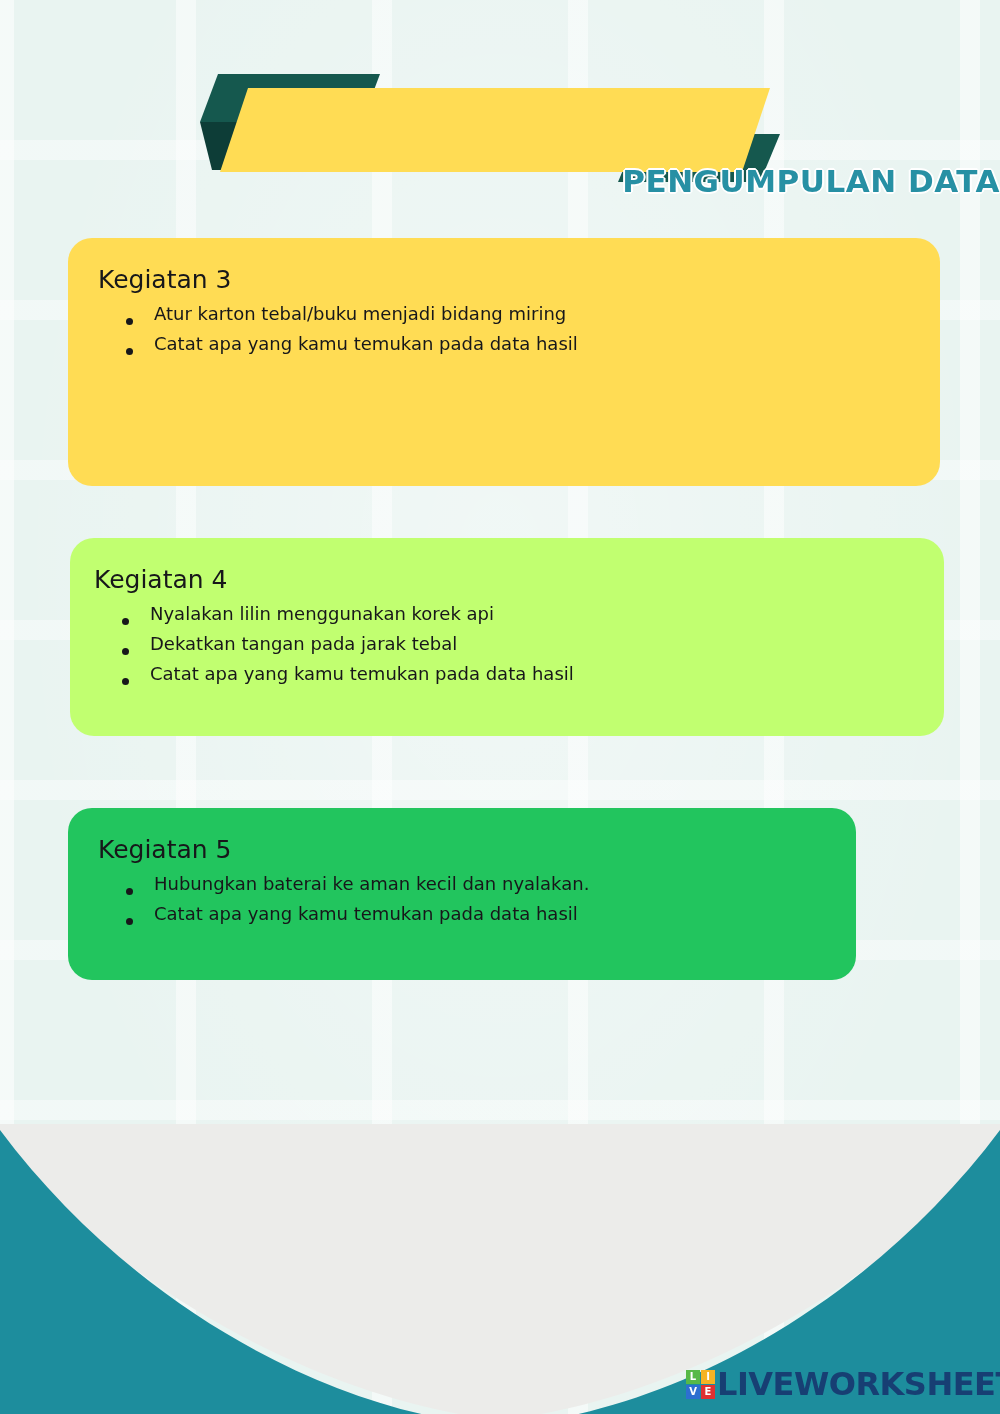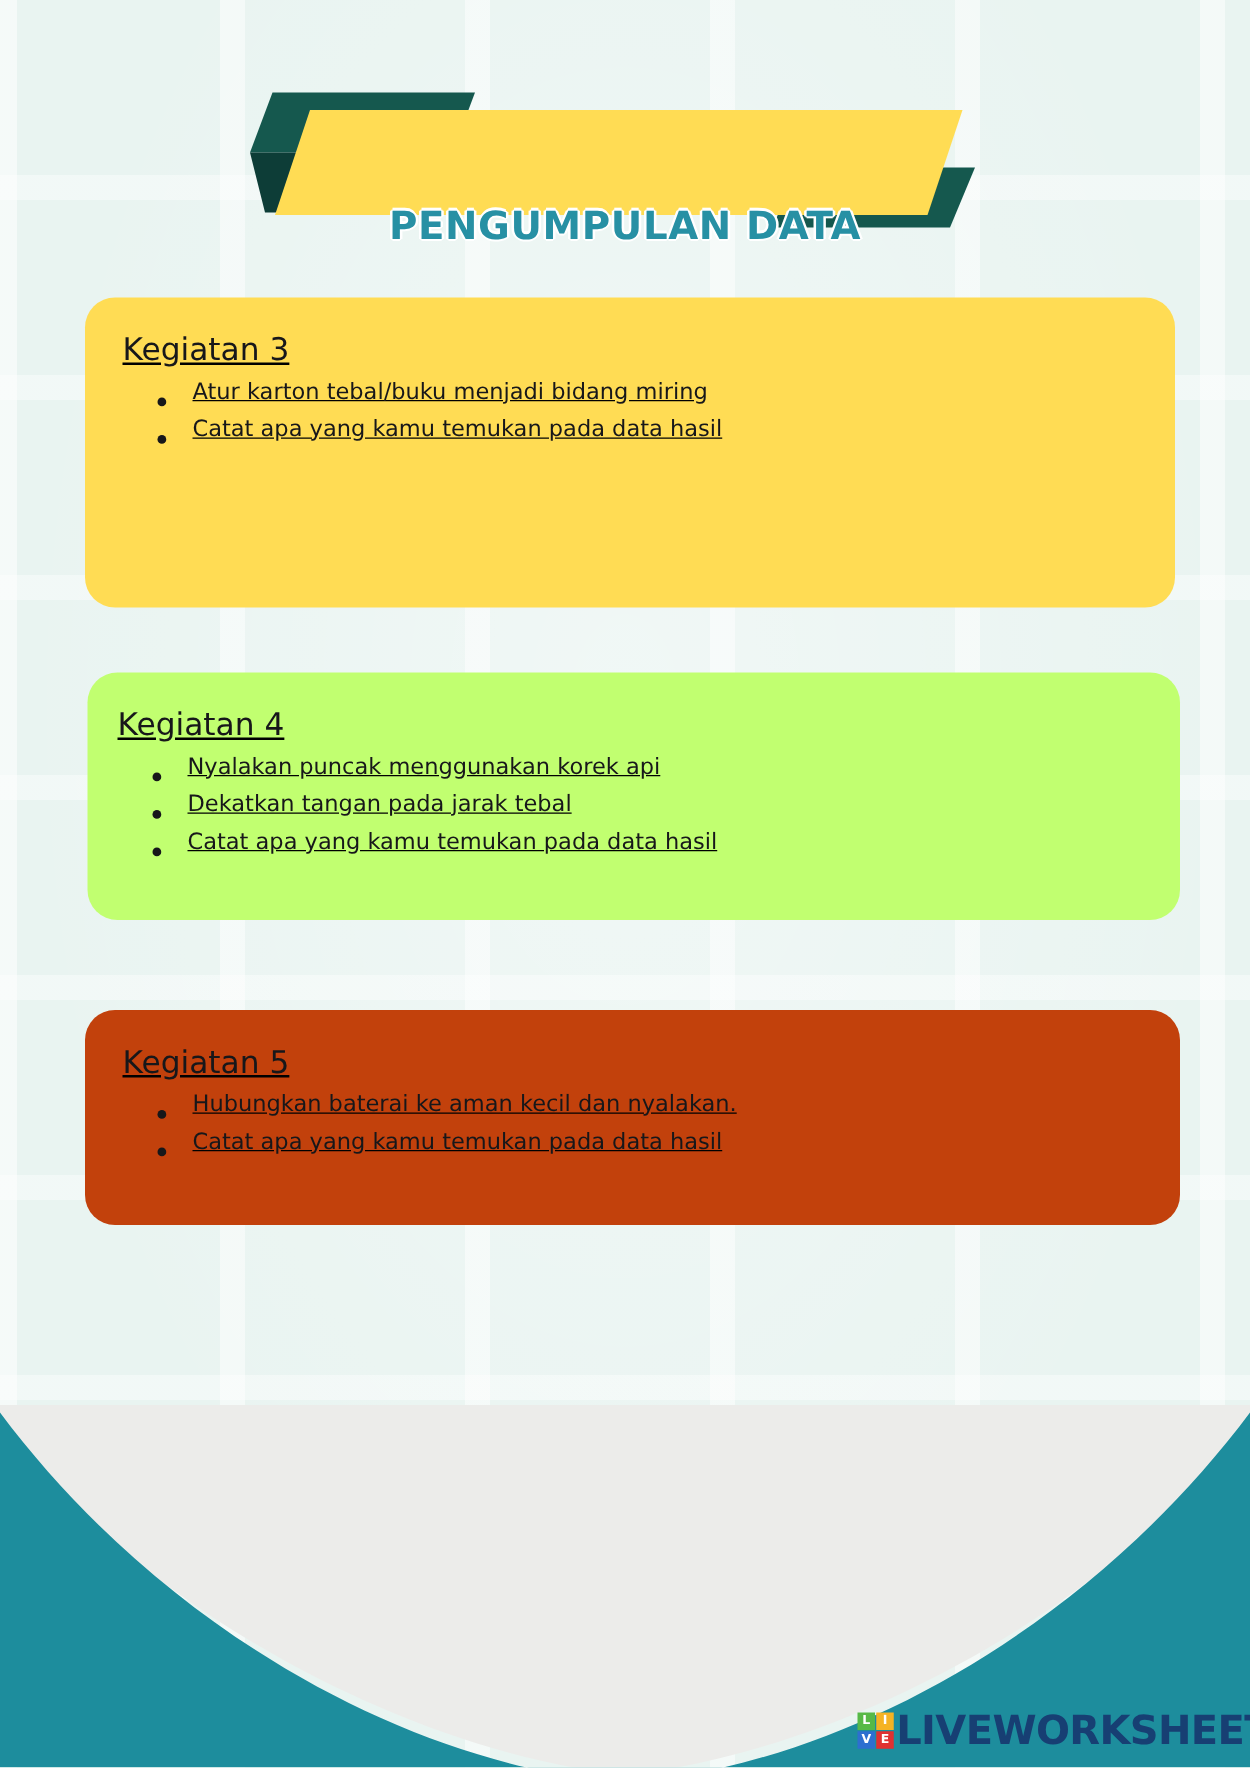--- a/index.html
+++ b/index.html
@@ -56,21 +56,21 @@
     width: 1000px;
     height: 140px;
   }
   .ribbon svg { display: block; }
 
   .ribbon-title {
     position: absolute;
     left: 0;
     top: 103px;
     width: 1000px;
-    text-align: center;
+    text-align: right;
     font-family: "DejaVu Sans", sans-serif;
     font-size: 31px;
     font-weight: bold;
     letter-spacing: 0.5px;
     color: #2790a4;
     -webkit-text-stroke: 4px #ffffff;
     paint-order: stroke fill;
     text-shadow:
       -1px -1px 0 #fff,  1px -1px 0 #fff,
       -1px  1px 0 #fff,  1px  1px 0 #fff,
@@ -81,21 +81,20 @@
     -webkit-text-stroke: 0;
     position: relative;
   }
 
   
   .card {
     position: absolute;
     border-radius: 24px;
     box-sizing: border-box;
     padding: 26px 34px 26px 30px;
-    text-decoration: underline;
   }
   .card-title {
     font-family: "DejaVu Sans", sans-serif;
     font-size: 25px;
     color: #17171a;
     margin: 0 0 2px 0;
     line-height: 1.3;
   }
   .card ul {
     margin: 0;
@@ -128,22 +127,22 @@
   #card-keg3 {
     left: 68px;  top: 238px;  width: 872px;  height: 248px;
     background: #FFDC54;
   }
   #card-keg4 {
     left: 70px;  top: 538px;  width: 874px;  height: 198px;
     background: #C1FF70;
     padding-left: 24px;
   }
   #card-keg5 {
-    left: 68px;  top: 808px;  width: 876px;  height: 172px;
-    background: #c2410c;
+    left: 68px;  top: 808px;  width: 788px;  height: 172px;
+    background: #22c55e;
   }
 
   
   .footer {
     position: absolute;
     left: 0;
     bottom: 0;
     width: 1000px;
     height: 290px;
   }
@@ -219,21 +218,21 @@
     <p class="card-title">Kegiatan 3</p>
     <ul>
       <li>Atur karton tebal/buku menjadi bidang miring</li>
       <li>Catat apa yang kamu temukan pada data hasil</li>
     </ul>
   </div>
 
   <div class="card" id="card-keg4">
     <p class="card-title">Kegiatan 4</p>
     <ul>
-      <li>Nyalakan puncak menggunakan korek api</li>
+      <li>Nyalakan lilin menggunakan korek api</li>
       <li>Dekatkan tangan pada jarak tebal</li>
       <li>Catat apa yang kamu temukan pada data hasil</li>
     </ul>
   </div>
 
   <div class="card" id="card-keg5">
     <p class="card-title">Kegiatan 5</p>
     <ul>
       <li>Hubungkan baterai ke aman kecil dan nyalakan.</li>
       <li>Catat apa yang kamu temukan pada data hasil</li>

